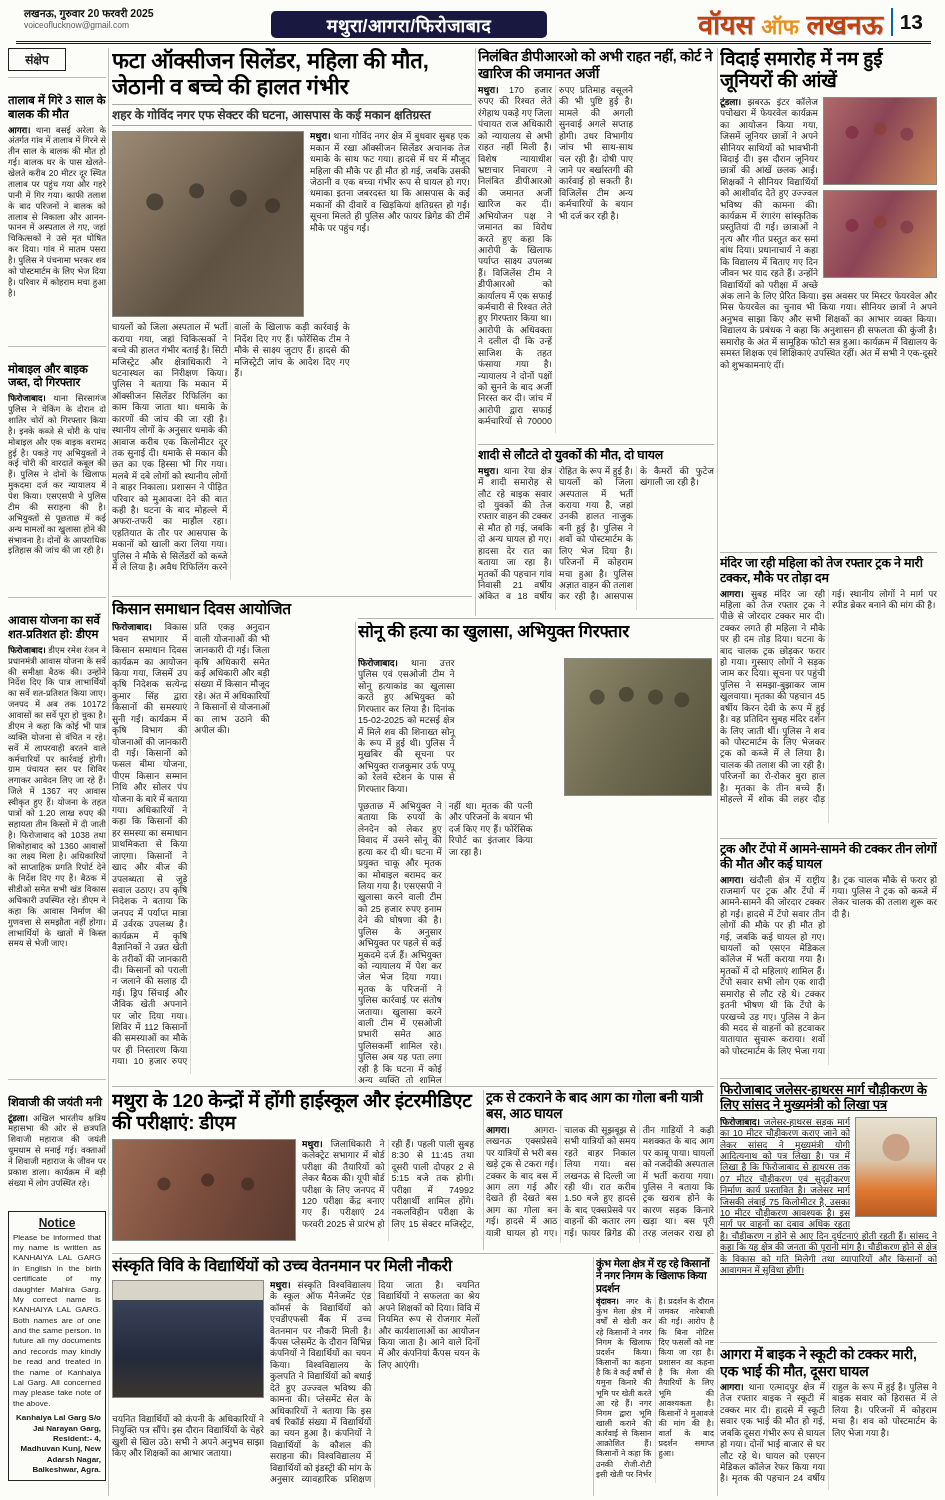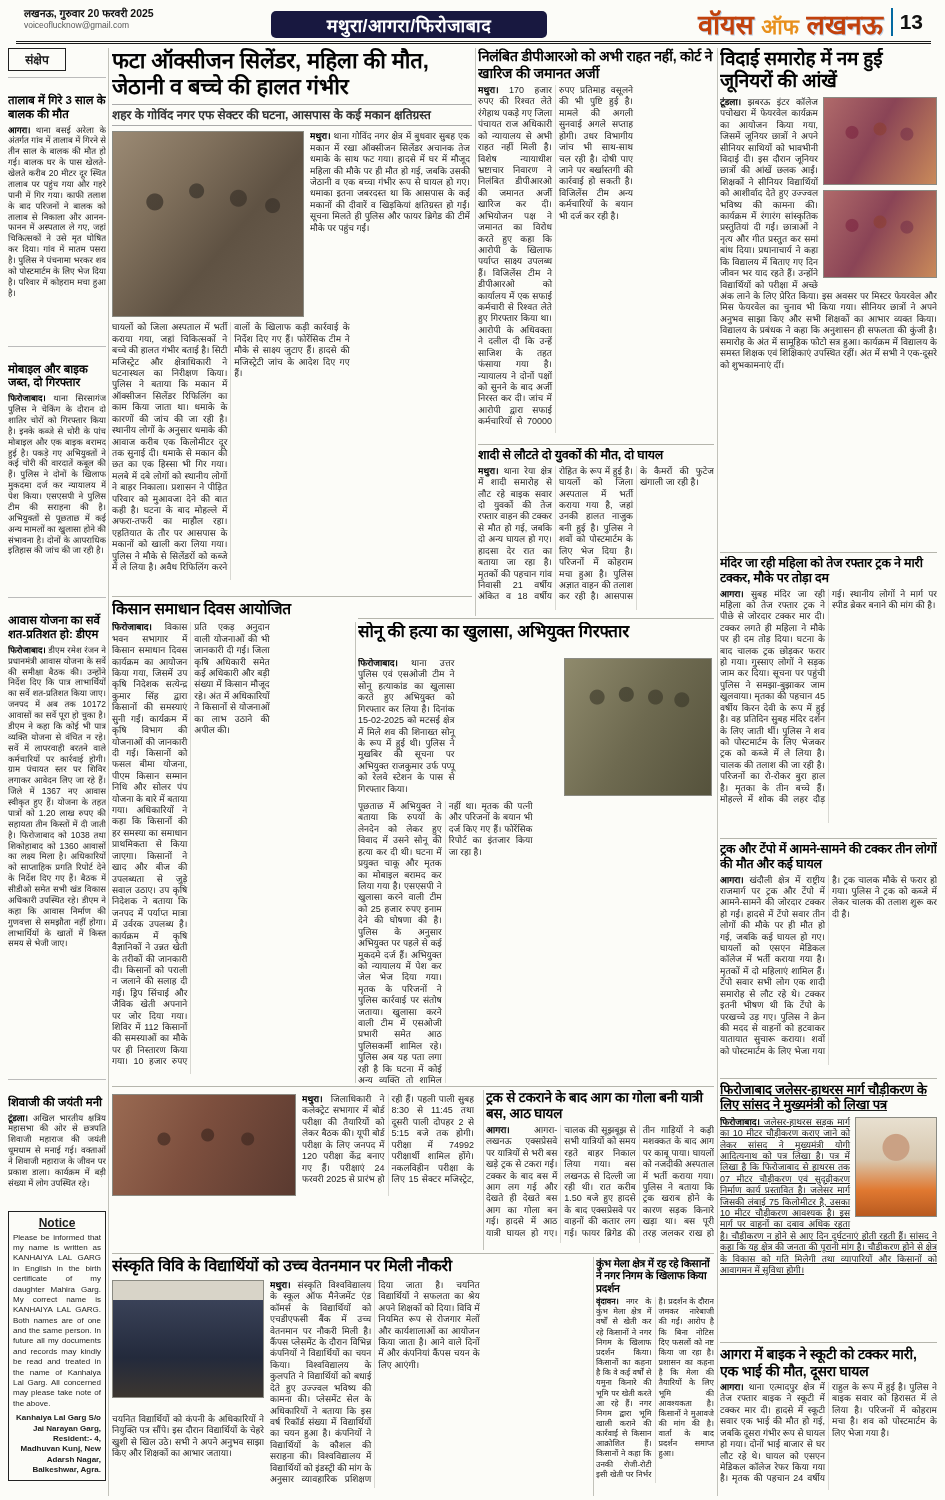--- a/index.html
+++ b/index.html
@@ -145,20 +145,21 @@
   <div class="abs" style="left:358px;top:622px;width:356px;height:461px;overflow:hidden;">
     <div class="headline" style="font-size:17px">सोनू की हत्या का खुलासा, अभियुक्त गिरफ्तार</div>
     <div class="row" style="margin-top:16px;">
       <div class="body-text cols-2" style="width:200px;height:138px;"><span class="dateline">फिरोजाबाद।</span> <span>थाना उत्तर पुलिस एवं एसओजी टीम ने सोनू हत्याकांड का खुलासा करते हुए अभियुक्त को गिरफ्तार कर लिया है। दिनांक 15-02-2025 को मटसई क्षेत्र में मिले शव की शिनाख्त सोनू के रूप में हुई थी। पुलिस ने मुखबिर की सूचना पर अभियुक्त राजकुमार उर्फ पप्पू को रेलवे स्टेशन के पास से गिरफ्तार किया।</span></div>
       <div class="photo ph-police" style="width:148px;height:138px;"></div>
     </div>
     <div class="body-text cols-4" style="height:288px;margin-top:5px;">पूछताछ में अभियुक्त ने बताया कि रुपयों के लेनदेन को लेकर हुए विवाद में उसने सोनू की हत्या कर दी थी। घटना में प्रयुक्त चाकू और मृतक का मोबाइल बरामद कर लिया गया है। एसएसपी ने खुलासा करने वाली टीम को 25 हजार रुपए इनाम देने की घोषणा की है। पुलिस के अनुसार अभियुक्त पर पहले से कई मुकदमे दर्ज हैं। अभियुक्त को न्यायालय में पेश कर जेल भेज दिया गया। मृतक के परिजनों ने पुलिस कार्रवाई पर संतोष जताया। खुलासा करने वाली टीम में एसओजी प्रभारी समेत आठ पुलिसकर्मी शामिल रहे। पुलिस अब यह पता लगा रही है कि घटना में कोई अन्य व्यक्ति तो शामिल नहीं था। मृतक की पत्नी और परिजनों के बयान भी दर्ज किए गए हैं। फोरेंसिक रिपोर्ट का इंतजार किया जा रहा है।</div>
   </div>
 
   <div class="abs" style="left:112px;top:1090px;width:368px;height:160px;overflow:hidden;">
+    <div class="headline" style="font-size:19px">मथुरा के 120 केन्द्रों में होंगी हाईस्कूल और इंटरमीडिएट की परीक्षाएं: डीएम</div>
     <div class="row" style="margin-top:4px;">
       <div class="photo ph-meeting" style="width:184px;height:102px;"></div>
       <div class="body-text cols-2" style="width:172px;height:102px;"><span class="dateline">मथुरा।</span> <span>जिलाधिकारी ने कलेक्ट्रेट सभागार में बोर्ड परीक्षा की तैयारियों को लेकर बैठक की। यूपी बोर्ड परीक्षा के लिए जनपद में 120 परीक्षा केंद्र बनाए गए हैं। परीक्षाएं 24 फरवरी 2025 से प्रारंभ हो रही हैं। पहली पाली सुबह 8:30 से 11:45 तथा दूसरी पाली दोपहर 2 से 5:15 बजे तक होगी। परीक्षा में 74992 परीक्षार्थी शामिल होंगे। नकलविहीन परीक्षा के लिए 15 सेक्टर मजिस्ट्रेट, 120 केंद्र व्यवस्थापक और 120 स्टेटिक मजिस्ट्रेट तैनात किए गए हैं। सभी केंद्रों पर सीसीटीवी कैमरे और वॉयस रिकॉर्डर लगाए गए हैं। कंट्रोल रूम से सभी 120 केंद्रों की ऑनलाइन निगरानी होगी। डीएम ने कहा कि नकल कराने वालों के खिलाफ कठोर कार्रवाई की जाएगी। संवेदनशील केंद्रों पर विशेष सतर्कता बरती जाएगी। 73 संवेदनशील सहायता प्राप्त विद्यालय तथा 37 वित्तविहीन विद्यालय कुल 34972 तथा इंटर के 37478 छात्र पंजीकृत हैं। परीक्षा केंद्रों के आसपास फोटो स्टेट की दुकानें बंद रहेंगी।</span></div>
     </div>
   </div>
 
   <div class="abs" style="left:486px;top:1090px;width:228px;height:160px;overflow:hidden;">
     <div class="headline" style="font-size:13.5px">ट्रक से टकराने के बाद आग का गोला बनी यात्री बस, आठ घायल</div>
     <div class="body-text cols-3" style="height:118px;margin-top:3px;"><span class="dateline">आगरा।</span> <span>आगरा-लखनऊ एक्सप्रेसवे पर यात्रियों से भरी बस खड़े ट्रक से टकरा गई। टक्कर के बाद बस में आग लग गई और देखते ही देखते बस आग का गोला बन गई। हादसे में आठ यात्री घायल हो गए। चालक की सूझबूझ से सभी यात्रियों को समय रहते बाहर निकाल लिया गया। बस लखनऊ से दिल्ली जा रही थी। रात करीब 1.50 बजे हुए हादसे के बाद एक्सप्रेसवे पर वाहनों की कतार लग गई। फायर ब्रिगेड की तीन गाड़ियों ने कड़ी मशक्कत के बाद आग पर काबू पाया। घायलों को नजदीकी अस्पताल में भर्ती कराया गया। पुलिस ने बताया कि ट्रक खराब होने के कारण सड़क किनारे खड़ा था। बस पूरी तरह जलकर राख हो गई। यात्रियों का सामान भी जल गया। एक्सप्रेसवे प्रबंधन से हादसे की रिपोर्ट मांगी गई है।</span></div>
   </div>

